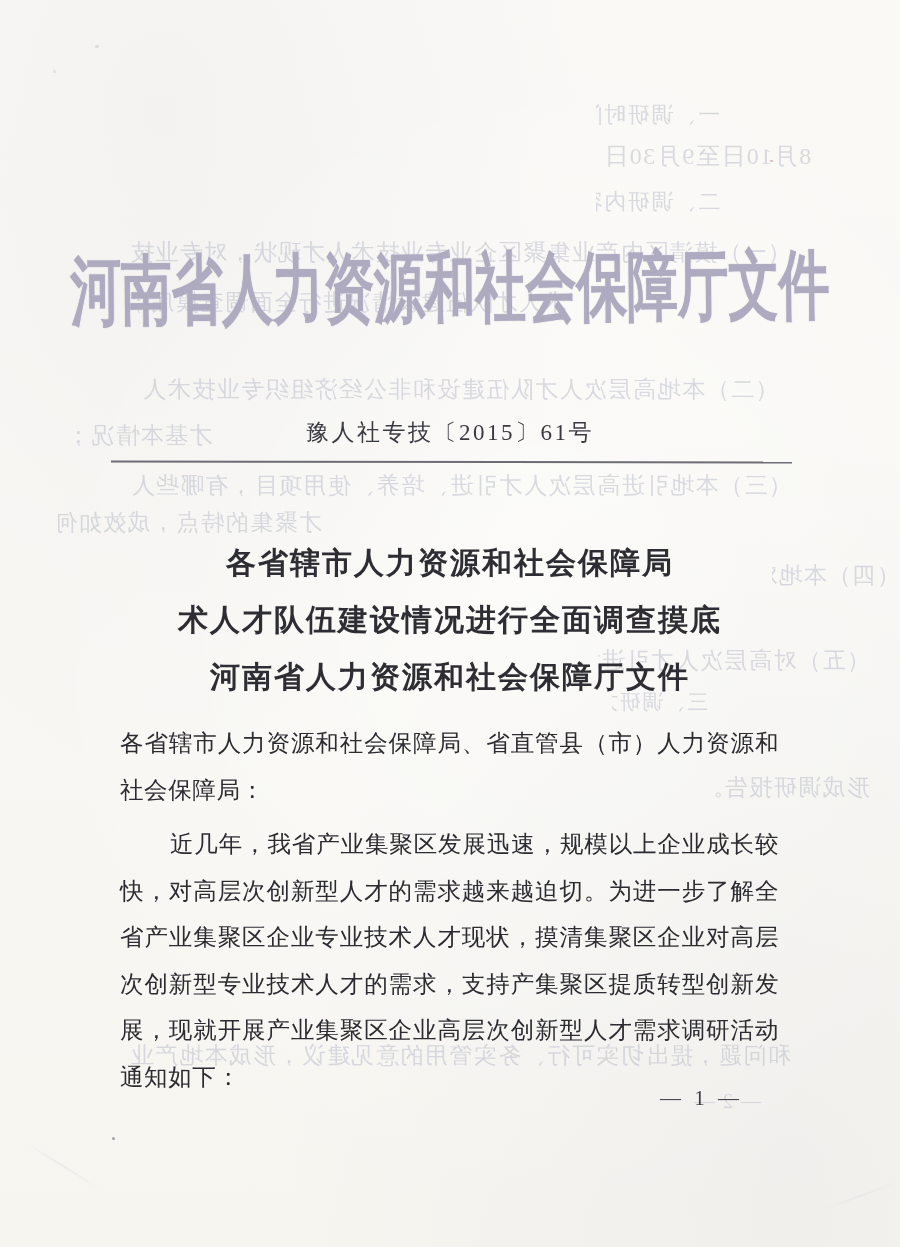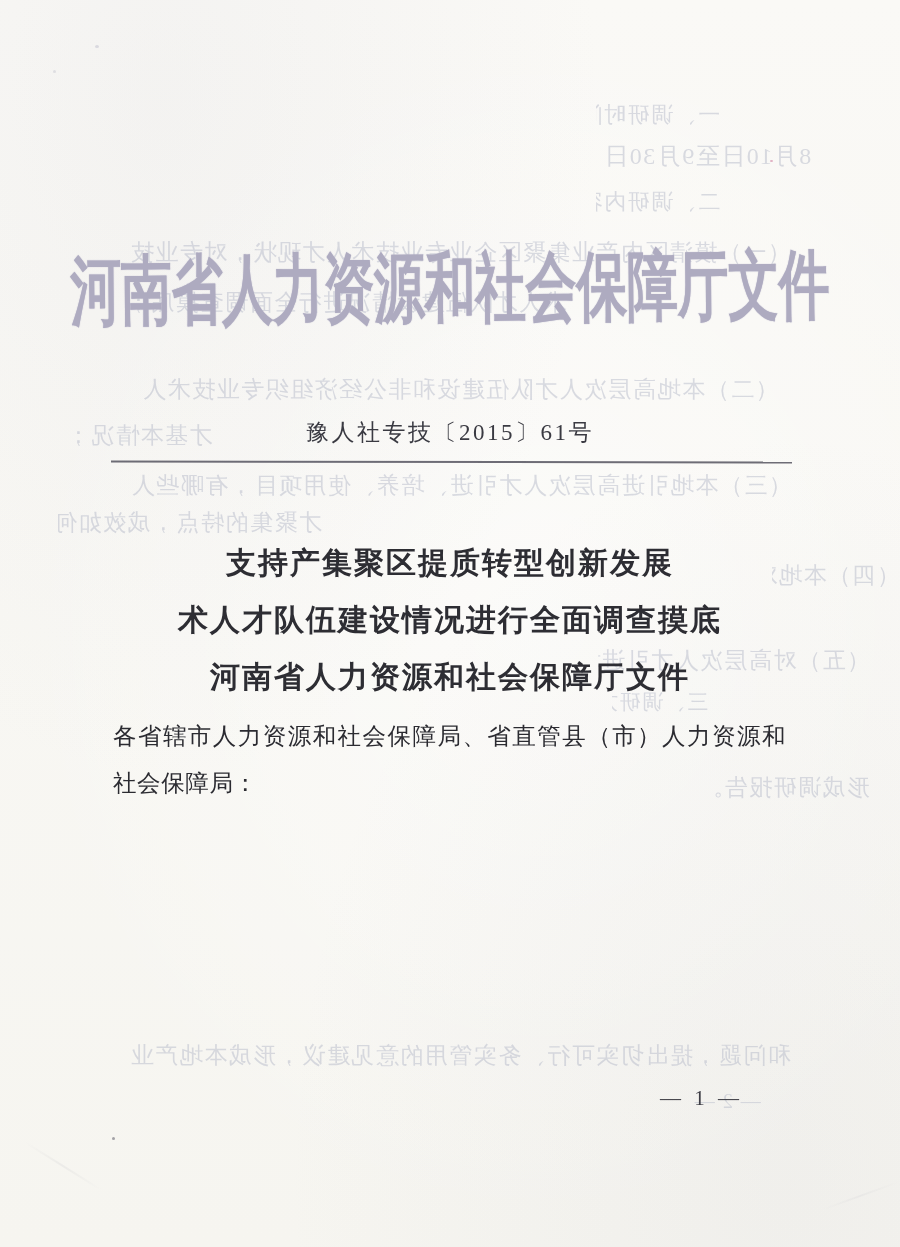--- a/index.html
+++ b/index.html
@@ -75,21 +75,21 @@
   .body-text{
     position:absolute;
     top:712px;left:112px;width:675px;
     font-size:23.5px;
     line-height:46.5px;
     letter-spacing:0.6px;
     color:#2b2b31;
     text-align:justify;
     text-justify:inter-ideograph;
   }
-  .body-text p{margin:1px;}
+  .body-text p{margin:8px;}
   .body-text p.indent{text-indent:50px;}
   
   .pagenum{
     position:absolute;
     top:1086px;left:660px;
     font-size:21px;
     letter-spacing:4px;
     color:#3d3d45;
     white-space:nowrap;
   }
@@ -120,27 +120,28 @@
       <div class="bleed" style="top: 1090px; left: 672px; width: 110px; font-size: 20px;">— 2 —</div>
     </div>
 
   <div class="banner" style="color: rgb(174, 171, 192);">河南省人力资源和社会保障厅文件</div>
 
   <div class="docnum">豫人社专技〔2015〕61号</div>
 
   <div class="rule"></div>
 
   <div class="doc-title">
-    <div>支持产集聚区提质转型创新发展</div>
+    <div>各省辖市人力资源和社会保障局</div>
     <div>术人才队伍建设情况进行全面调查摸底</div>
     <div>河南省人力资源和社会保障厅文件</div>
   </div>
 
   <div class="body-text">
     <p>各省辖市人力资源和社会保障局、省直管县（市）人力资源和社会保障局：</p>
+    <p class="indent">近几年，我省产业集聚区发展迅速，规模以上企业成长较快，对高层次创新型人才的需求越来越迫切。为进一步了解全省产业集聚区企业专业技术人才现状，摸清集聚区企业对高层次创新型专业技术人才的需求，支持产集聚区提质转型创新发展，现就开展产业集聚区企业高层次创新型人才需求调研活动通知如下：</p>
   </div>
 
   <div class="pagenum">— 1 —</div>
 
   <div class="speck" style="top:45px;left:95px;width:4px;height:3px;opacity:.55"></div>
   <div class="speck" style="top:70px;left:53px;width:3px;height:3px;opacity:.45"></div>
   <div class="speck" style="top:160px;left:770px;width:3px;height:2px;background:#d99bb4;opacity:.8"></div>
   <div class="speck" style="top:1137px;left:112px;width:3px;height:3px;background:#6b6b75;opacity:.6"></div>
   <div class="streak" style="top:1165px;left:18px;width:90px;transform:rotate(32deg);opacity:.5"></div>
   <div class="streak" style="top:1195px;left:820px;width:80px;transform:rotate(-20deg);opacity:.4"></div>

